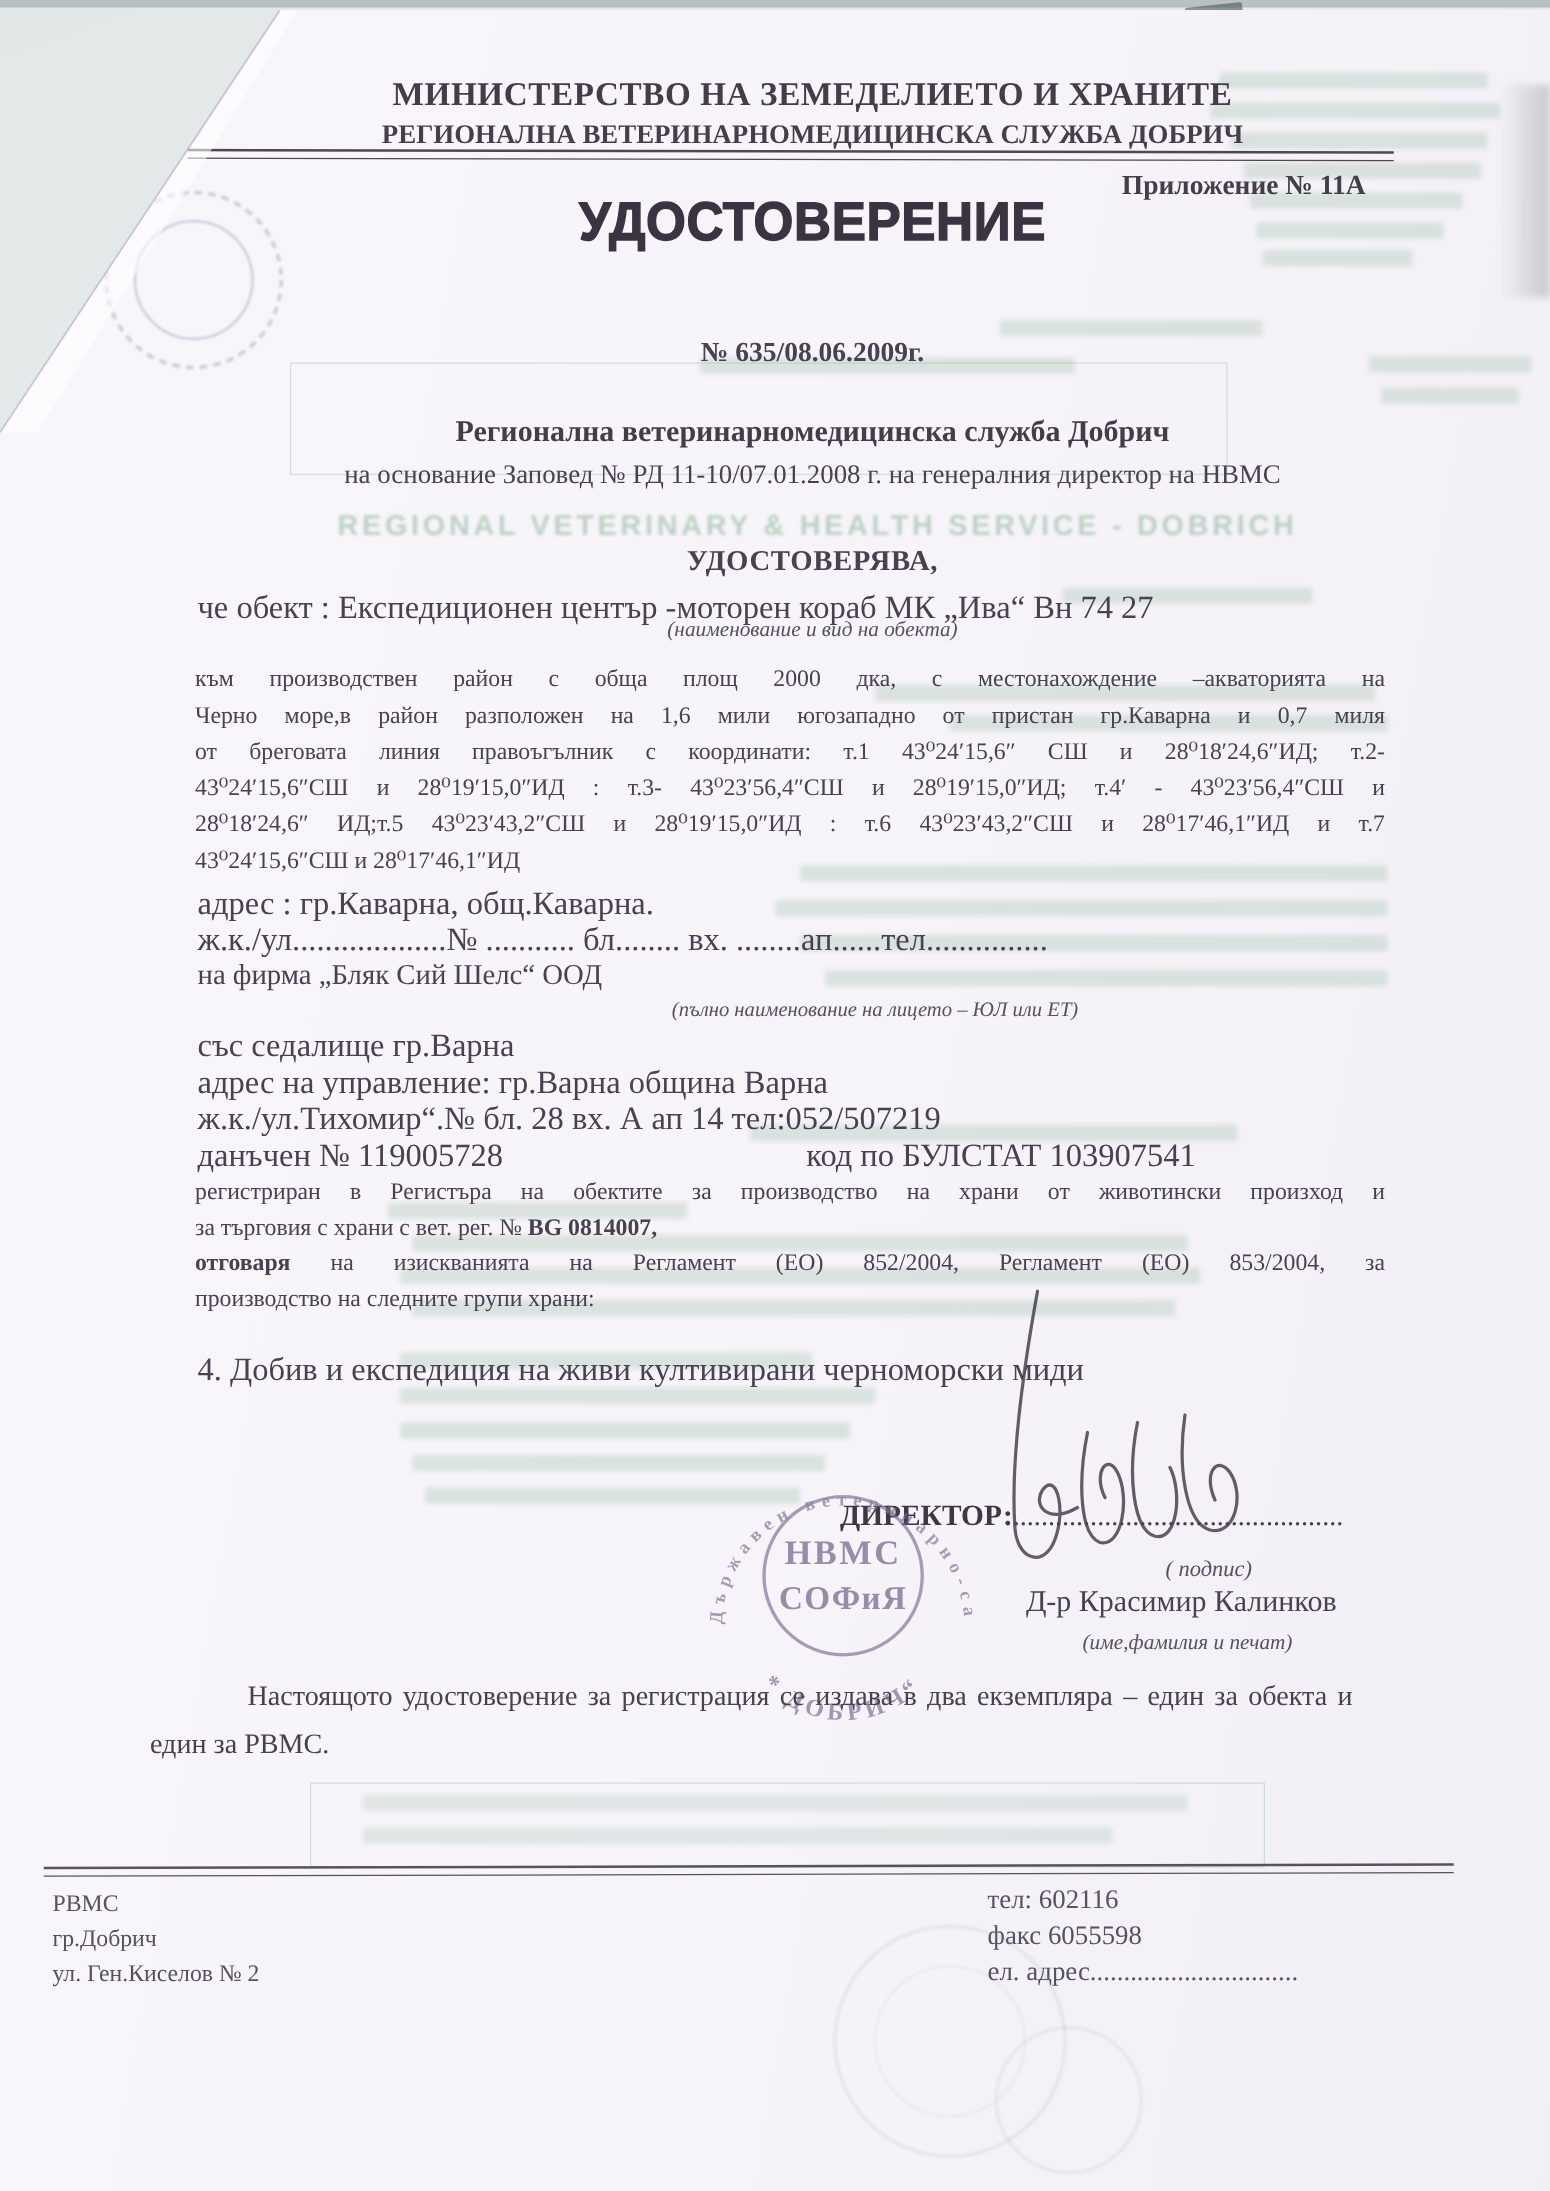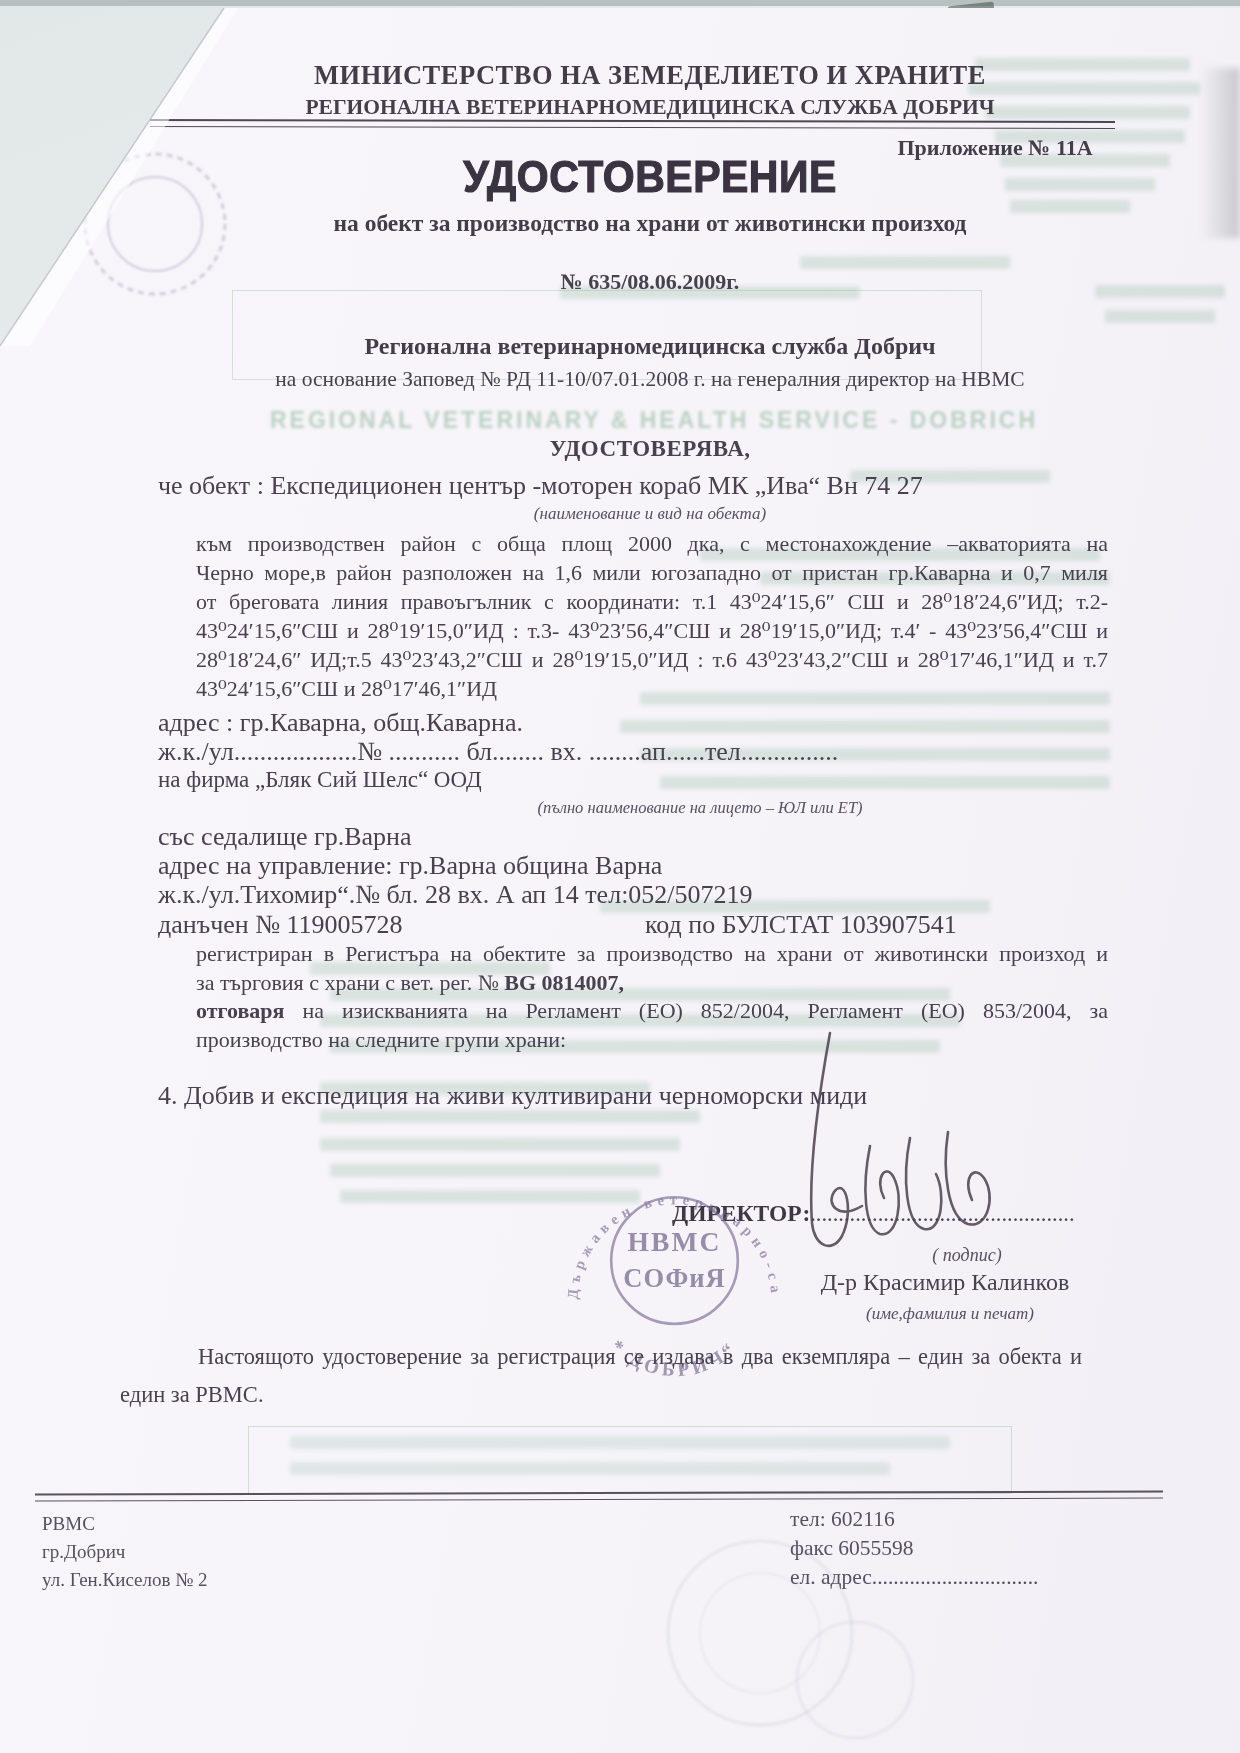--- a/index.html
+++ b/index.html
@@ -14,35 +14,35 @@
   #page{
     left:0;top:8px;width:1240px;height:1745px;
     background:linear-gradient(100deg,#f8f6fa 0%,#f6f4f9 55%,#f1eff5 100%);
     clip-path:polygon(224px 0,1240px 0,1240px 1745px,0 1745px,0 338px);
   }
   #fold-highlight{left:0;top:8px;width:260px;height:350px;pointer-events:none;}
   .center{text-align:center;}
   .caption{font-style:italic;font-size:17px;color:#565060;}
   .just{text-align:justify;text-align-last:justify;}
   .body-line{font-size:26px;line-height:29px;white-space:nowrap;}
-  .para-line{font-size:22px;line-height:29px;margin-left:40px;}
+  .para-line{font-size:19px;line-height:29px;}
   #ministry{left:120px;top:52px;width:1060px;font-size:26.5px;font-weight:bold;letter-spacing:.5px;color:#433d4a;}
   #service{left:120px;top:87px;width:1060px;font-size:21.5px;font-weight:bold;color:#453f4c;}
   #rule-top{left:150px;top:112px;width:965px;height:5px;border-top:2.5px solid #4e4754;border-bottom:1.8px solid #4e4754;transform:rotate(.12deg);}
   #annex{left:870px;top:127px;width:250px;font-size:22px;font-weight:bold;color:#443e4b;}
   #main-title{left:120px;top:146px;width:1060px;font-size:41px;font-weight:bold;
     font-family:"Liberation Sans","DejaVu Sans",sans-serif;color:#3a3442;
     letter-spacing:.5px;-webkit-text-stroke:1.1px #3a3442;transform:scaleY(1.06);}
   #subtitle{left:120px;top:202px;width:1060px;font-size:23.5px;font-weight:bold;color:#433d4a;}
   #cert-number{left:120px;top:261px;width:1060px;font-size:22px;font-weight:bold;}
   #issuer-name{left:120px;top:325px;width:1060px;font-size:24px;font-weight:bold;color:#433d4a;}
   #issuer-basis{left:120px;top:359px;width:1060px;font-size:21.5px;}
   #certifies{left:120px;top:428px;width:1060px;font-size:23px;font-weight:bold;letter-spacing:.5px;}
   #object-intro{left:158px;top:463px;}
-  #object-caption{left:120px;top:496px;width:1060px;}
+  #object-caption{left:120px;top:486px;width:1060px;}
   #description{left:156px;top:521px;width:952px;}
   #addr-site{left:158px;top:700px;text-align:center;}
   #addr-form{left:158px;top:729px;}
   #company-line{left:158px;top:757px;font-size:23px;}
   #company-caption{left:340px;top:790px;width:720px;text-align:center;font-size:16.5px;}
   #company-seat{left:158px;top:814px;}
   #company-mgmt{left:158px;top:843px;}
   #company-street{left:158px;top:872px;}
   #tax-row{left:158px;top:902px;width:950px;}
   #bulstat{position:absolute;left:487px;top:0;white-space:nowrap;}
@@ -120,21 +120,20 @@
     <circle cx="85" cy="88" r="70" fill="none" stroke="#7e72a4" stroke-width="3" stroke-dasharray="6 5"></circle>
     <circle cx="85" cy="88" r="47" fill="none" stroke="#7e72a4" stroke-width="2"></circle>
   </svg>
 
   <div class="abs center" id="ministry">МИНИСТЕРСТВО НА ЗЕМЕДЕЛИЕТО И ХРАНИТЕ</div>
   <div class="abs center" id="service">РЕГИОНАЛНА ВЕТЕРИНАРНОМЕДИЦИНСКА СЛУЖБА ДОБРИЧ</div>
   <div class="abs" id="rule-top"></div>
   <div class="abs center" id="annex">Приложение № 11А</div>
 
   <div class="abs center" id="main-title">УДОСТОВЕРЕНИЕ</div>
-  <div class="abs center" id="subtitle">на обект за производство на храни от животински произход</div>
   <div class="abs center" id="cert-number">№ 635/08.06.2009г.</div>
 
   <div class="abs center" id="issuer-name">Регионална ветеринарномедицинска служба Добрич</div>
   <div class="abs center" id="issuer-basis">на основание Заповед № РД 11-10/07.01.2008 г. на генералния директор на НВМС</div>
   <div class="abs center" id="certifies">УДОСТОВЕРЯВА,</div>
 
   <div class="abs body-line" id="object-intro">че обект : Експедиционен център -моторен кораб МК „Ива“ Вн 74 27</div>
   <div class="abs center caption" id="object-caption">(наименование и вид на обекта)</div>
   <div class="abs" id="description">
     <div class="para-line just">към производствен район с обща площ 2000 дка, с местонахождение –акваторията на</div>

